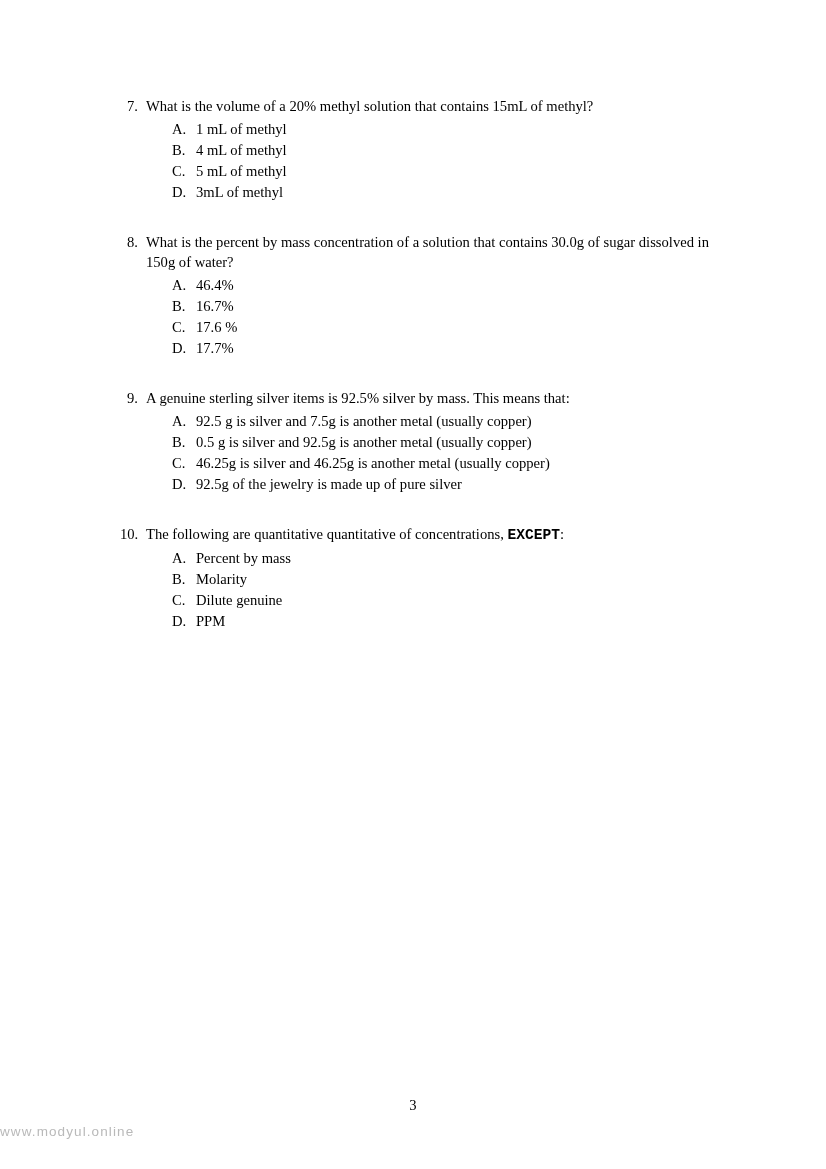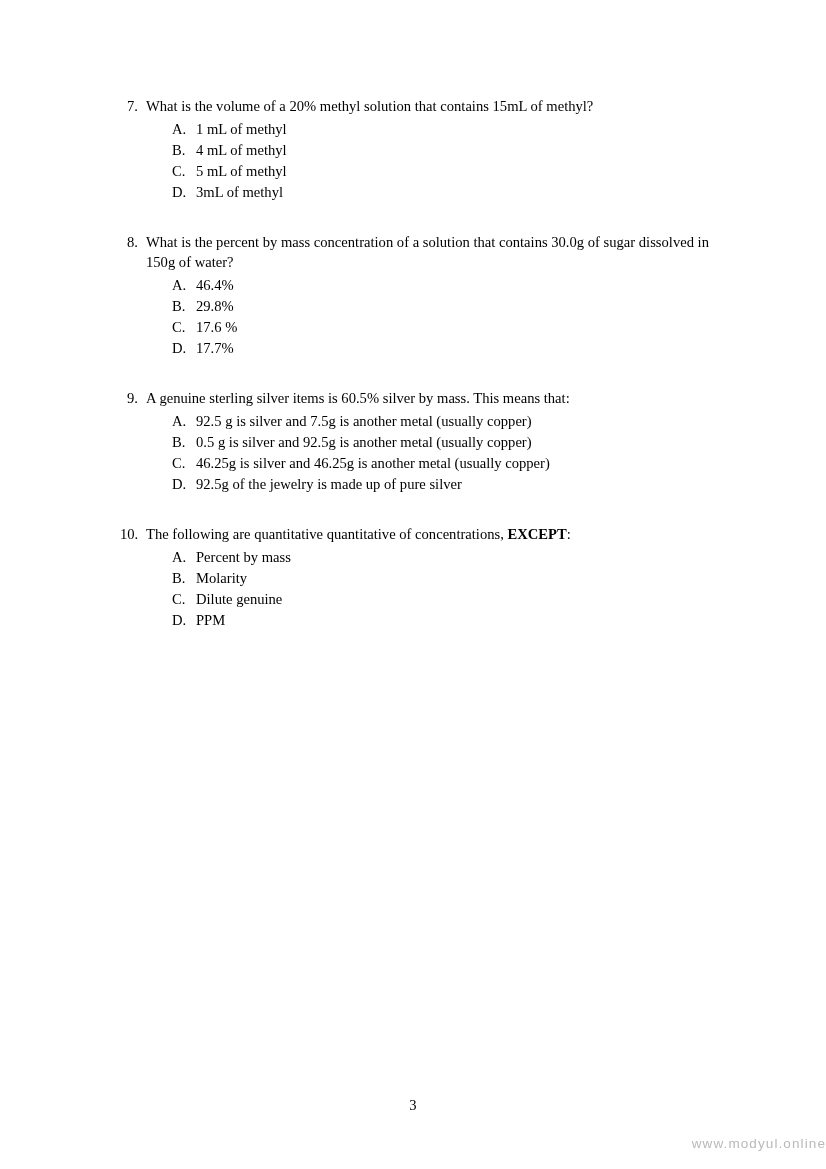--- a/index.html
+++ b/index.html
@@ -78,28 +78,27 @@
     left: 0;
     width: 826px;
     text-align: center;
     font-size: 14.6px;
   }
   .watermark {
     position: absolute;
     top: 1124px;
     left: 0;
     width: 826px;
-    text-align: right;
+    text-align: left;
     font-family: "Liberation Sans", sans-serif;
     font-size: 13.5px;
     color: #b9b9b9;
     letter-spacing: 1.1px;
-    margin-top: 12px;
-  }
-  b { font-weight: bold; }
+  }
+  b { font-weight: bold; font-family: Liberation Mono, monospace; }
 </style>
 </head>
 <body>
 
 <div class="page">
   <div class="content">
 
     <div class="question-block">
       <div class="q-row">
         <div class="q-num">7.</div>
@@ -132,39 +131,39 @@
         <div class="q-num">8.</div>
         <div class="q-text">What is the percent by mass concentration of a solution that contains 30.0g of sugar dissolved in 150g of water?</div>
       </div>
       <div class="choices">
         <div class="choice-row">
           <div class="ch-letter">A.</div>
           <div class="ch-text">46.4%</div>
         </div>
         <div class="choice-row">
           <div class="ch-letter">B.</div>
-          <div class="ch-text">29.8%</div>
+          <div class="ch-text">16.7%</div>
         </div>
         <div class="choice-row">
           <div class="ch-letter">C.</div>
           <div class="ch-text">17.6 %</div>
         </div>
         <div class="choice-row">
           <div class="ch-letter">D.</div>
           <div class="ch-text">17.7%</div>
         </div>
       </div>
     </div>
 
     <div class="gap-lg"></div>
 
     <div class="question-block">
       <div class="q-row">
         <div class="q-num">9.</div>
-        <div class="q-text">A genuine sterling silver items is 60.5% silver by mass. This means that:</div>
+        <div class="q-text">A genuine sterling silver items is 92.5% silver by mass. This means that:</div>
       </div>
       <div class="choices">
         <div class="choice-row">
           <div class="ch-letter">A.</div>
           <div class="ch-text">92.5 g is silver and 7.5g is another metal (usually copper)</div>
         </div>
         <div class="choice-row">
           <div class="ch-letter">B.</div>
           <div class="ch-text">0.5 g is silver and 92.5g is another metal (usually copper)</div>
         </div>

